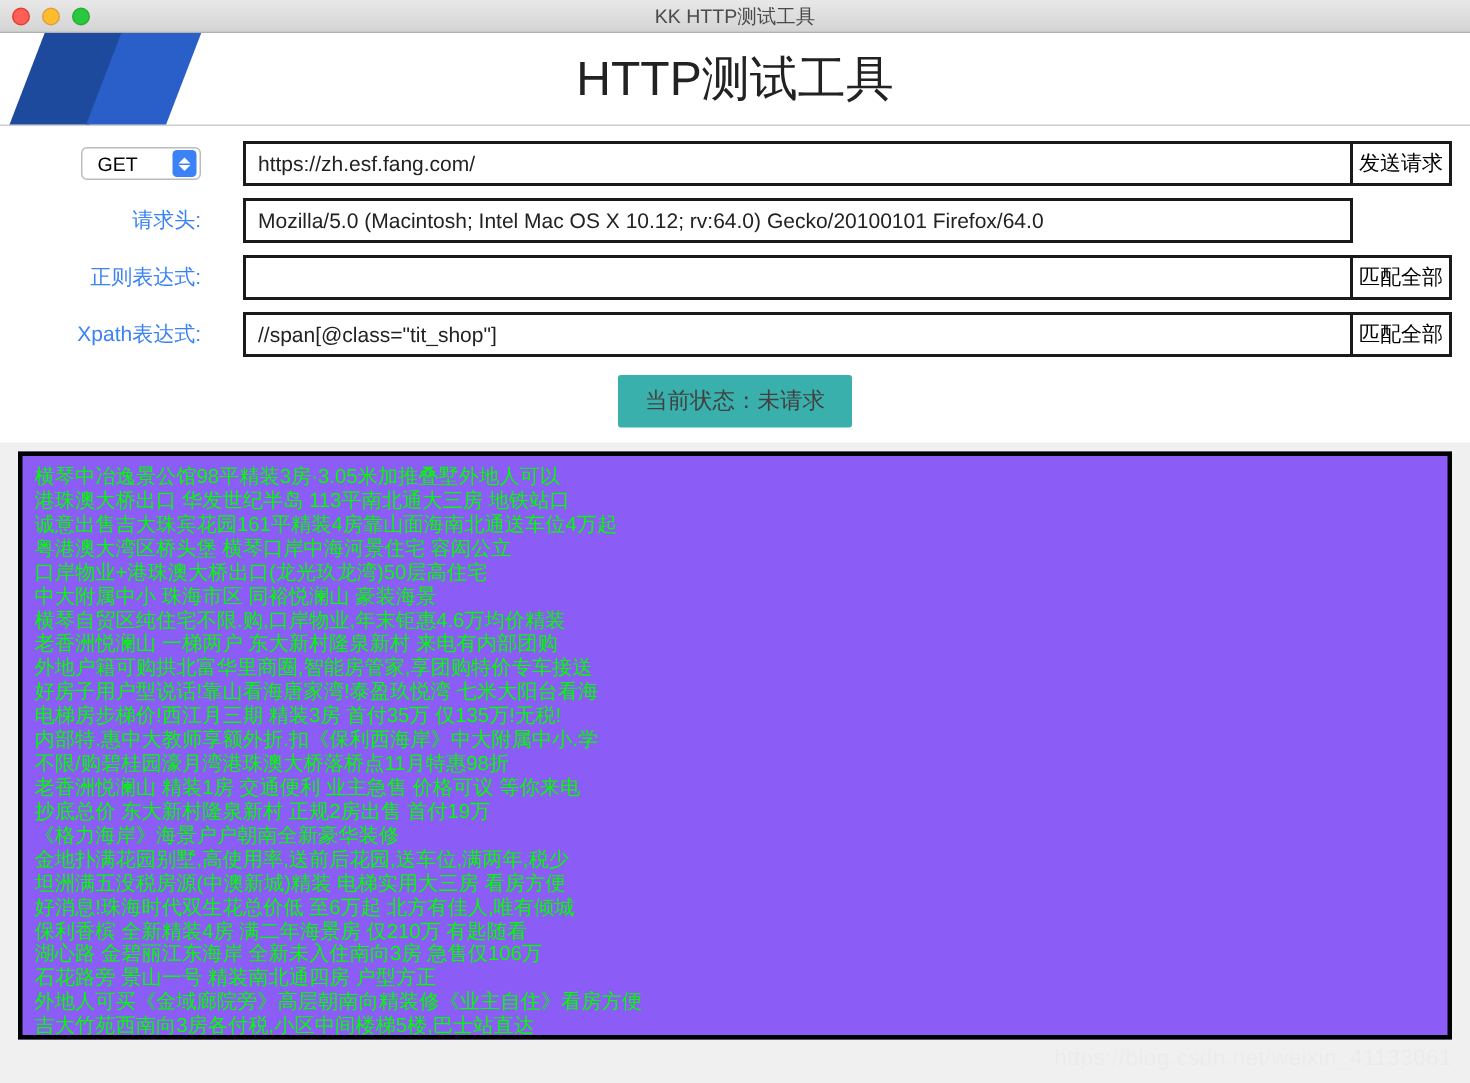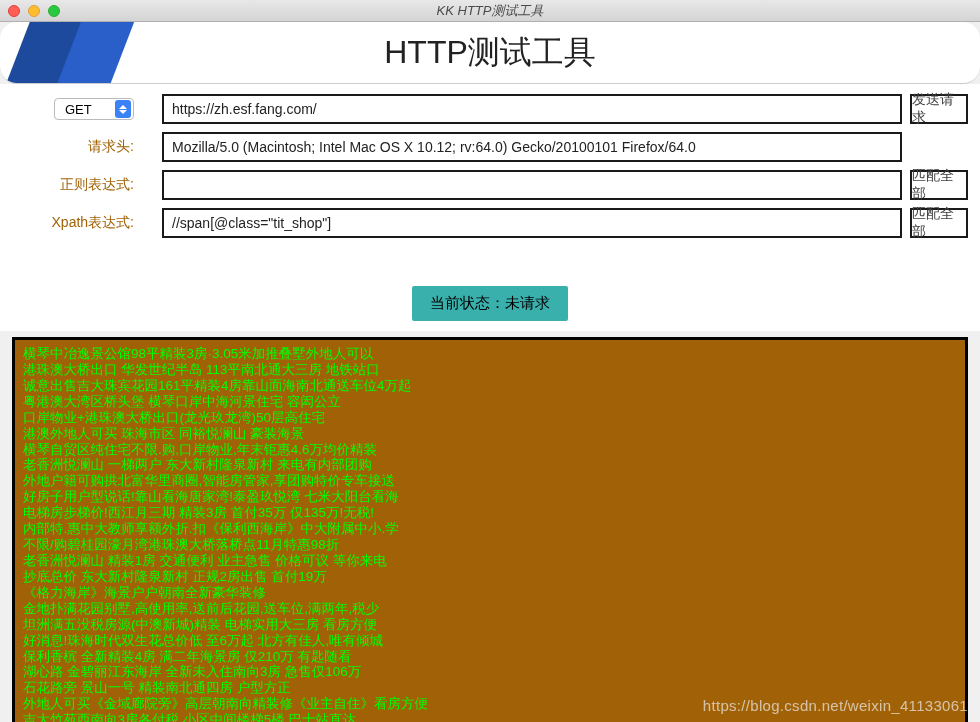--- a/index.html
+++ b/index.html
@@ -1,48 +1,48 @@
 <!DOCTYPE html>
 <html><head>
   <meta charset="utf-8">
   <style>
     * { margin: 0; padding: 0; box-sizing: border-box; font-family: "Helvetica Neue", Arial, "PingFang SC", "Microsoft YaHei", sans-serif; }
     body { background: #f0f0f0; width: 980px; height: 722px; overflow: hidden; position: relative; }
     
-    .title-bar { height: 22px; background: linear-gradient(#e8e8e8, #d4d4d4); border-bottom: 1px solid #b0b0b0; display: flex; align-items: center; padding: 0 8px; position: relative; font-style: italic; }
+    .title-bar { height: 22px; background: linear-gradient(#e8e8e8, #d4d4d4); border-bottom: 1px solid #b0b0b0; display: flex; align-items: center; padding: 0 8px; position: relative; }
     .traffic-lights { display: flex; gap: 8px; }
     .tl { width: 12px; height: 12px; border-radius: 50%; }
     .tl.red { background: #ff5f57; border: 0.5px solid #e33e32; }
     .tl.yellow { background: #ffbd2e; border: 0.5px solid #e09e3e; }
     .tl.green { background: #28c940; border: 0.5px solid #2aad2e; }
     .win-title { position: absolute; left: 50%; transform: translateX(-50%); font-size: 13px; color: #4a4a4a; }
     
-    .banner { height: 62px; background: #fff; border-bottom: 1px solid #ccc; display: flex; align-items: center; justify-content: center; position: relative; overflow: hidden; border-radius: 17px; }
+    .banner { height: 62px; background: #fff; border-bottom: 1px solid #ccc; display: flex; align-items: center; justify-content: center; position: relative; overflow: hidden; }
     .banner-ribbon { position: absolute; left: 18px; top: -30px; width: 110px; height: 140px; transform: rotate(15deg); }
     .banner-ribbon::before { content: ""; position: absolute; left: 0; top: 0; width: 50px; height: 100%; background: #1e4a9e; transform: skewX(-6deg); }
     .banner-ribbon::after { content: ""; position: absolute; left: 48px; top: 0; width: 50px; height: 100%; background: #2a5fc9; transform: skewX(-6deg); }
     .app-title { font-size: 32px; color: #222; font-weight: 400; }
     
     .form-area { background: #fff; padding: 10px 12px 6px 12px; }
     .form-row { display: flex; align-items: center; margin-bottom: 8px; gap: 8px; }
     .label-col { width: 130px; display: flex; justify-content: flex-end; align-items: center; padding-right: 8px; }
-    .label-col label { font-size: 14px; color: #a16207; }
+    .label-col label { font-size: 14px; color: #3b82f6; }
     .method-select { width: 80px; height: 22px; background: #fff; border: 1px solid #bbb; border-radius: 4px; display: flex; align-items: center; justify-content: space-between; padding: 0 2px 0 10px; font-size: 13px; position: relative; }
     .method-select .chevron { width: 16px; height: 18px; background: #3b82f6; border-radius: 3px; display: flex; flex-direction: column; align-items: center; justify-content: center; gap: 1px; }
     .method-select .chevron::before { content: ""; border-left: 4px solid transparent; border-right: 4px solid transparent; border-bottom: 4px solid #fff; }
     .method-select .chevron::after { content: ""; border-left: 4px solid transparent; border-right: 4px solid transparent; border-top: 4px solid #fff; }
     .input-col { flex: 1; }
     .text-input { width: 100%; height: 30px; border: 2px solid #1a1a1a; background: #fff; padding: 0 8px; font-size: 14px; color: #222; outline: none; margin-left: 12px; }
     .btn-col { width: 70px; display: flex; justify-content: flex-end; }
-    .btn { width: 58px; height: 30px; border: 2px solid #1a1a1a; background: #fff; color: #404040; font-size: 14px; cursor: pointer; display: flex; align-items: center; justify-content: center; }
+    .btn { width: 68px; height: 30px; border: 2px solid #1a1a1a; background: #fff; color: #000000; font-size: 14px; cursor: pointer; display: flex; align-items: center; justify-content: center; }
     
     .status-row { display: flex; justify-content: center; padding: 4px 0; }
-    .status-badge { background: #3ab0ac; color: #000000; padding: 8px 18px; font-size: 15px; border-radius: 2px; margin-top: 36px; }
+    .status-badge { background: #3ab0ac; color: #404040; padding: 8px 18px; font-size: 15px; border-radius: 2px; }
     
-    .console { margin: 6px 12px 0 12px; border: 3px solid #000; background: #a16207; height: 392px; padding: 6px 8px; overflow: hidden; }
+    .console { margin: 6px 12px 0 12px; border: 3px solid #000; background: #8b5cf6; height: 392px; padding: 6px 8px; overflow: hidden; }
     .console-line { color: #00ff00; font-size: 13.5px; line-height: 1.18; white-space: nowrap; }
     
     .watermark { position: absolute; right: 12px; bottom: 8px; color: #eaeaea; font-size: 15px; opacity: 0.7; letter-spacing: 0.3px; }
   </style>
 </head>
 <body>
 
 <div class="title-bar">
   <div class="traffic-lights">
     <div class="tl red"></div>
@@ -115,21 +115,21 @@
   </div>
 
 </div>
 
 <div class="console" id="console">
     <div class="console-line">横琴中冶逸景公馆98平精装3房·3.05米加推叠墅外地人可以</div>
     <div class="console-line">港珠澳大桥出口 华发世纪半岛 113平南北通大三房 地铁站口</div>
     <div class="console-line">诚意出售吉大珠宾花园161平精装4房靠山面海南北通送车位4万起</div>
     <div class="console-line">粤港澳大湾区桥头堡 横琴口岸中海河景住宅 容闳公立</div>
     <div class="console-line">口岸物业+港珠澳大桥出口(龙光玖龙湾)50层高住宅</div>
-    <div class="console-line">港澳外地人可买 珠海市区 同裕悦澜山 豪装海景</div>
+    <div class="console-line">中大附属中小 珠海市区 同裕悦澜山 豪装海景</div>
     <div class="console-line">横琴自贸区纯住宅不限.购,口岸物业,年末钜惠4.6万均价精装</div>
     <div class="console-line">老香洲悦澜山 一梯两户 东大新村隆泉新村 来电有内部团购</div>
     <div class="console-line">外地户籍可购拱北富华里商圈,智能房管家,享团购特价专车接送</div>
     <div class="console-line">好房子用户型说话!靠山看海唐家湾!泰盈玖悦湾 七米大阳台看海</div>
     <div class="console-line">电梯房步梯价!西江月三期 精装3房 首付35万 仅135万!无税!</div>
     <div class="console-line">内部特.惠中大教师享额外折.扣《保利西海岸》中大附属中小.学</div>
     <div class="console-line">不限/购碧桂园濠月湾港珠澳大桥落桥点11月特惠98折</div>
     <div class="console-line">老香洲悦澜山 精装1房 交通便利 业主急售 价格可议 等你来电</div>
     <div class="console-line">抄底总价 东大新村隆泉新村 正规2房出售 首付19万</div>
     <div class="console-line">《格力海岸》海景户户朝南全新豪华装修</div>

